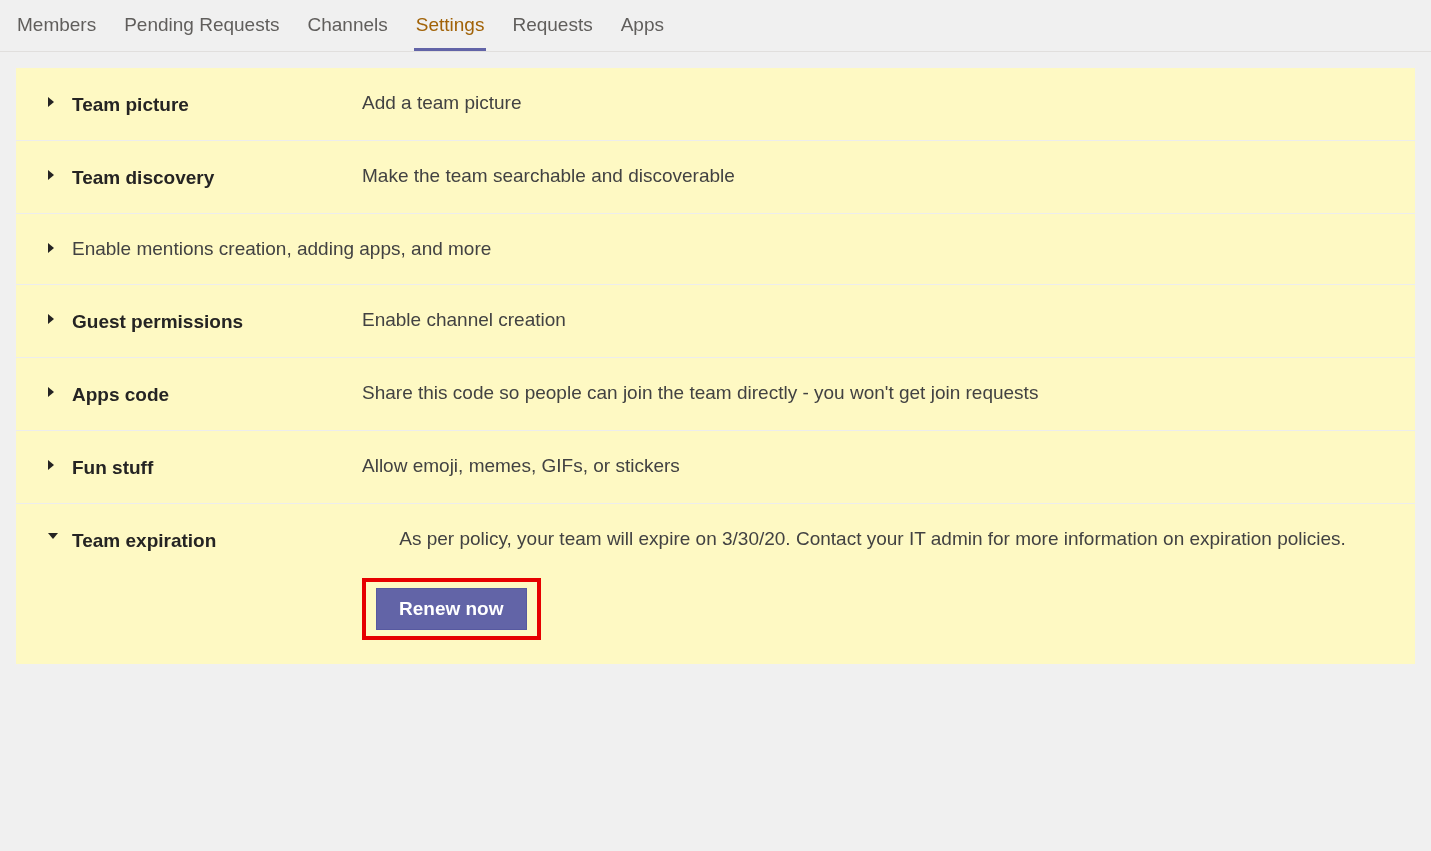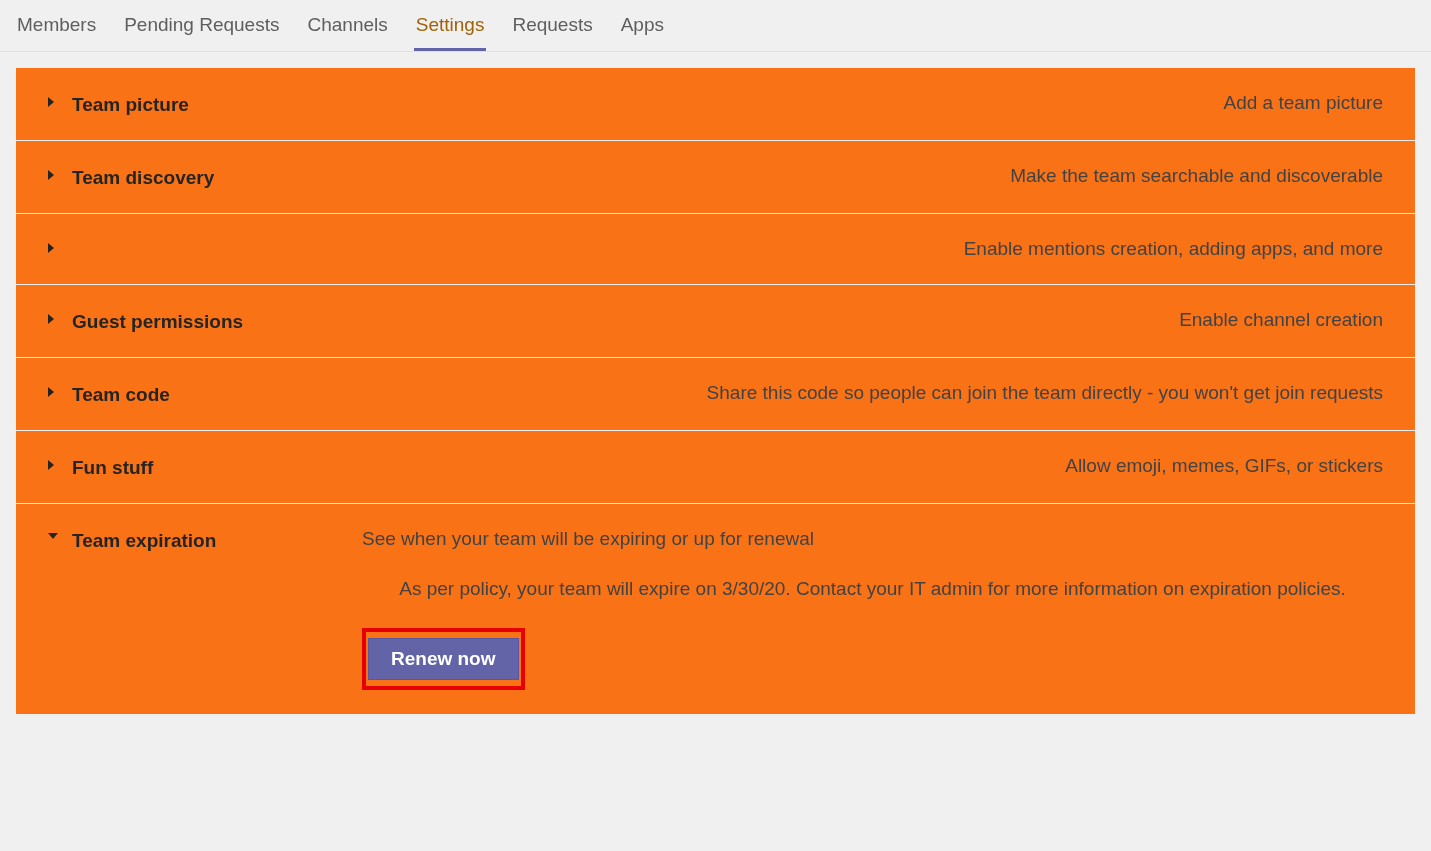--- a/index.html
+++ b/index.html
@@ -34,21 +34,21 @@
     }
     .settings-panel {
       margin: 16px 16px 16px 16px;
       background: #ffffff;
     }
     .section {
       display: flex;
       align-items: flex-start;
       padding: 24px 32px;
       border-bottom: 1px solid #ededed;
-      background: #f97316;
+      background: #fef9c3;
     }
     .section:last-child {
       border-bottom: none;
     }
     .section-toggle {
       width: 24px;
       flex-shrink: 0;
       display: flex;
       align-items: center;
       justify-content: flex-start;
@@ -75,38 +75,37 @@
       flex-shrink: 0;
       font-weight: 700;
       font-size: 19px;
       color: #252423;
       padding-top: 2px;
     }
     .section-desc {
       font-size: 19px;
       color: #424242;
       flex: 1;
-      text-align: right;
     }
     .section-body {
       font-size: 19px;
       color: #424242;
       flex: 1;
     }
     .exp-desc {
       margin-bottom: 28px;
     }
     .exp-policy {
       margin-bottom: 28px;
       text-align: center;
     }
     .highlight-box {
       display: inline-block;
       border: 4px solid #e60000;
-      padding: 6px 2px;
+      padding: 6px 10px;
     }
     .renew-btn {
       background: #6264a7;
       color: #ffffff;
       border: 1px solid #5759a0;
       padding: 9px 22px;
       font-size: 19px;
       font-weight: 600;
       cursor: pointer;
       font-family: inherit;
@@ -155,39 +154,38 @@
     </div>
     <div class="section-title">Guest permissions</div>
     <div class="section-desc">Enable channel creation</div>
   </div>
 
 
   <div class="section">
     <div class="section-toggle">
       <span class="caret caret-right"></span>
     </div>
-    <div class="section-title">Team code</div>
+    <div class="section-title">Apps code</div>
     <div class="section-desc">Share this code so people can join the team directly - you won't get join requests</div>
   </div>
 
   <div class="section">
     <div class="section-toggle">
       <span class="caret caret-right"></span>
     </div>
     <div class="section-title">Fun stuff</div>
     <div class="section-desc">Allow emoji, memes, GIFs, or stickers</div>
   </div>
 
   <div class="section">
     <div class="section-toggle">
       <span class="caret caret-down"></span>
     </div>
     <div class="section-title">Team expiration</div>
     <div class="section-body">
-      <div class="exp-desc">See when your team will be expiring or up for renewal</div>
       <div class="exp-policy">As per policy, your team will expire on 3/30/20. Contact your IT admin for more information on expiration policies.</div>
       <div class="highlight-box">
         <button class="renew-btn">Renew now</button>
       </div>
     </div>
   </div>
 
 </div>
 
 </body></html>

